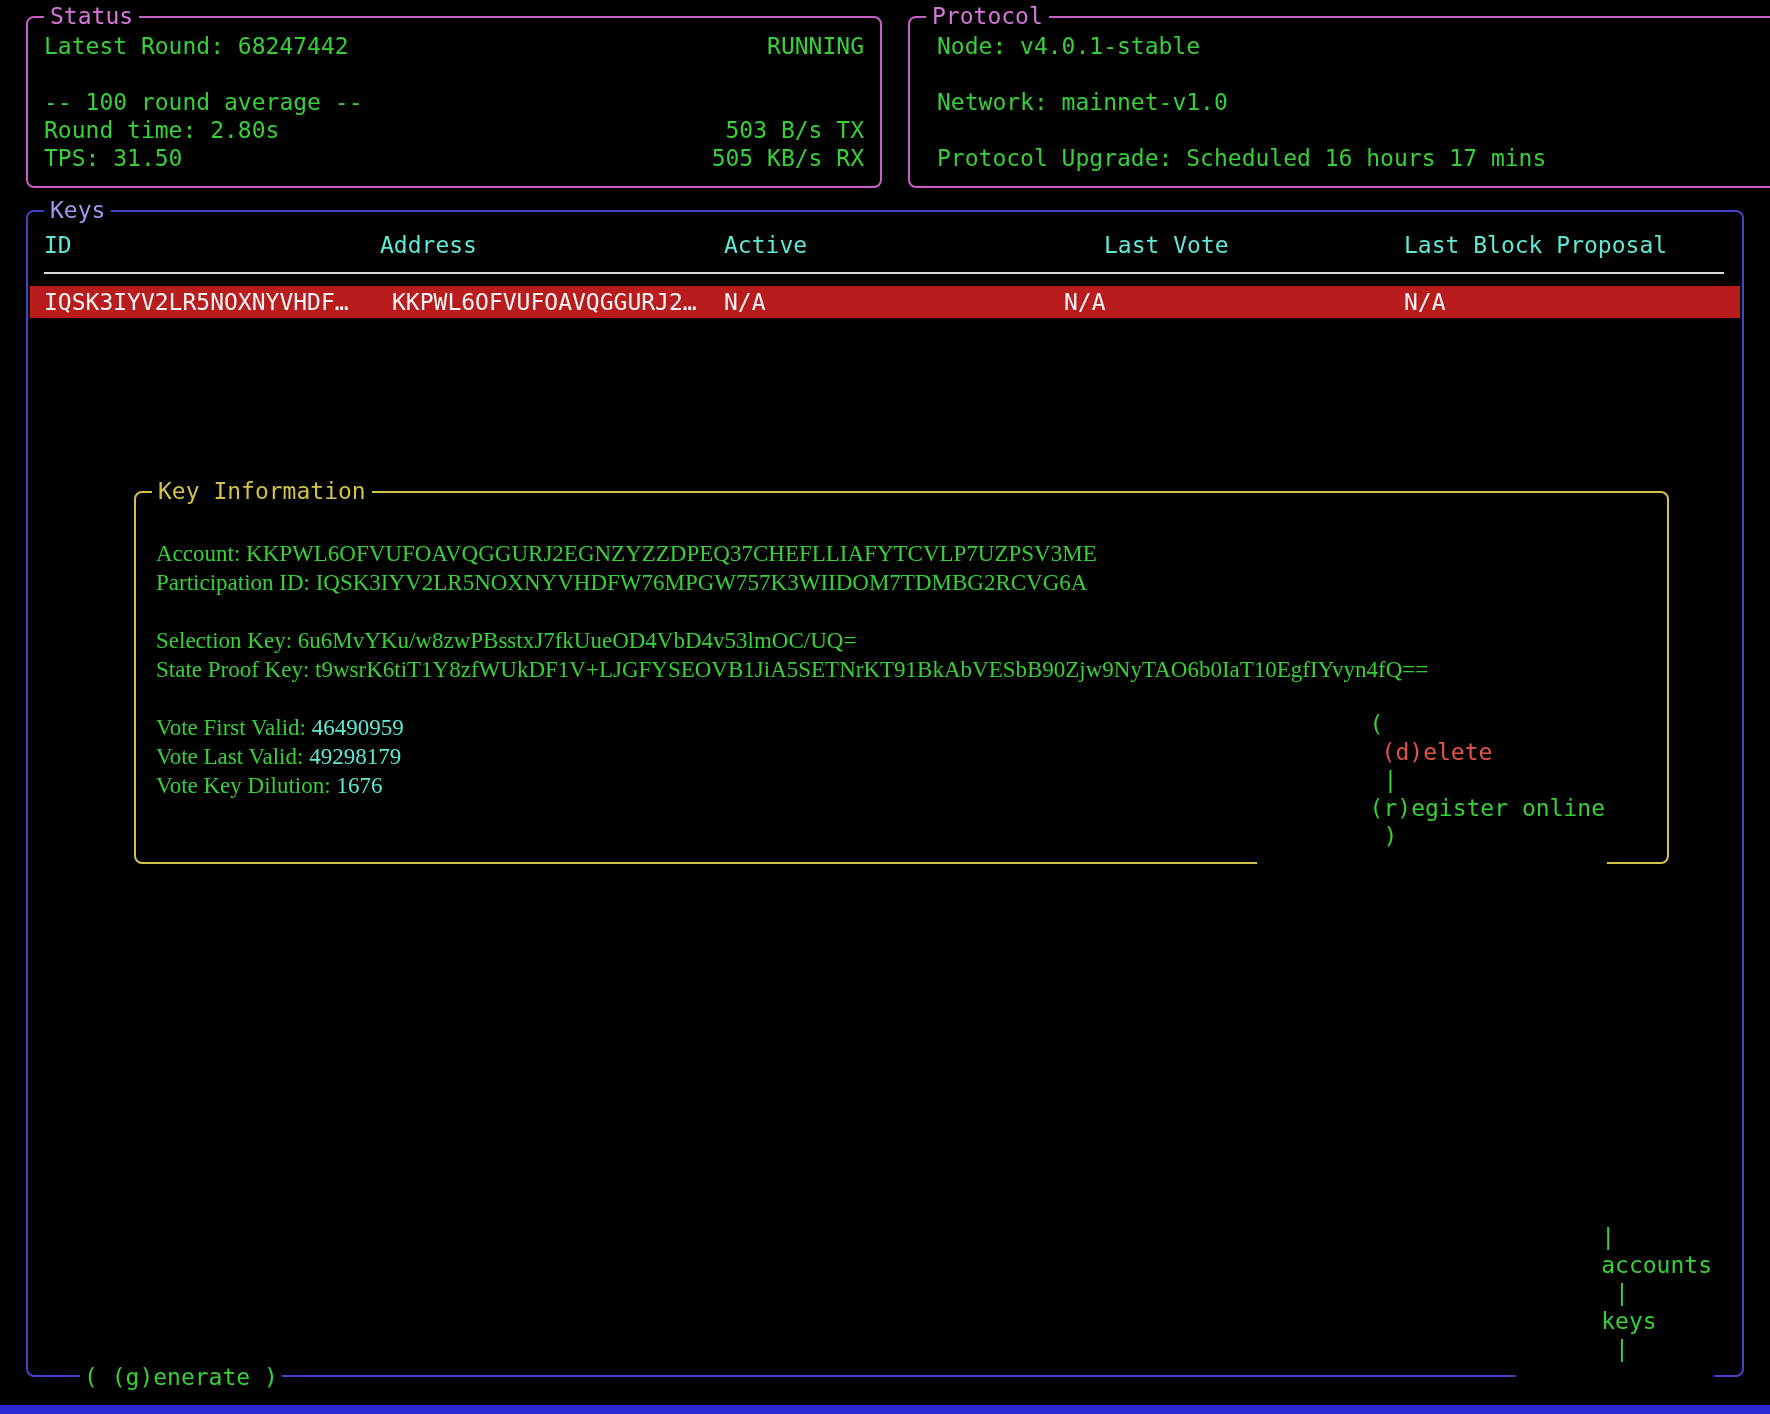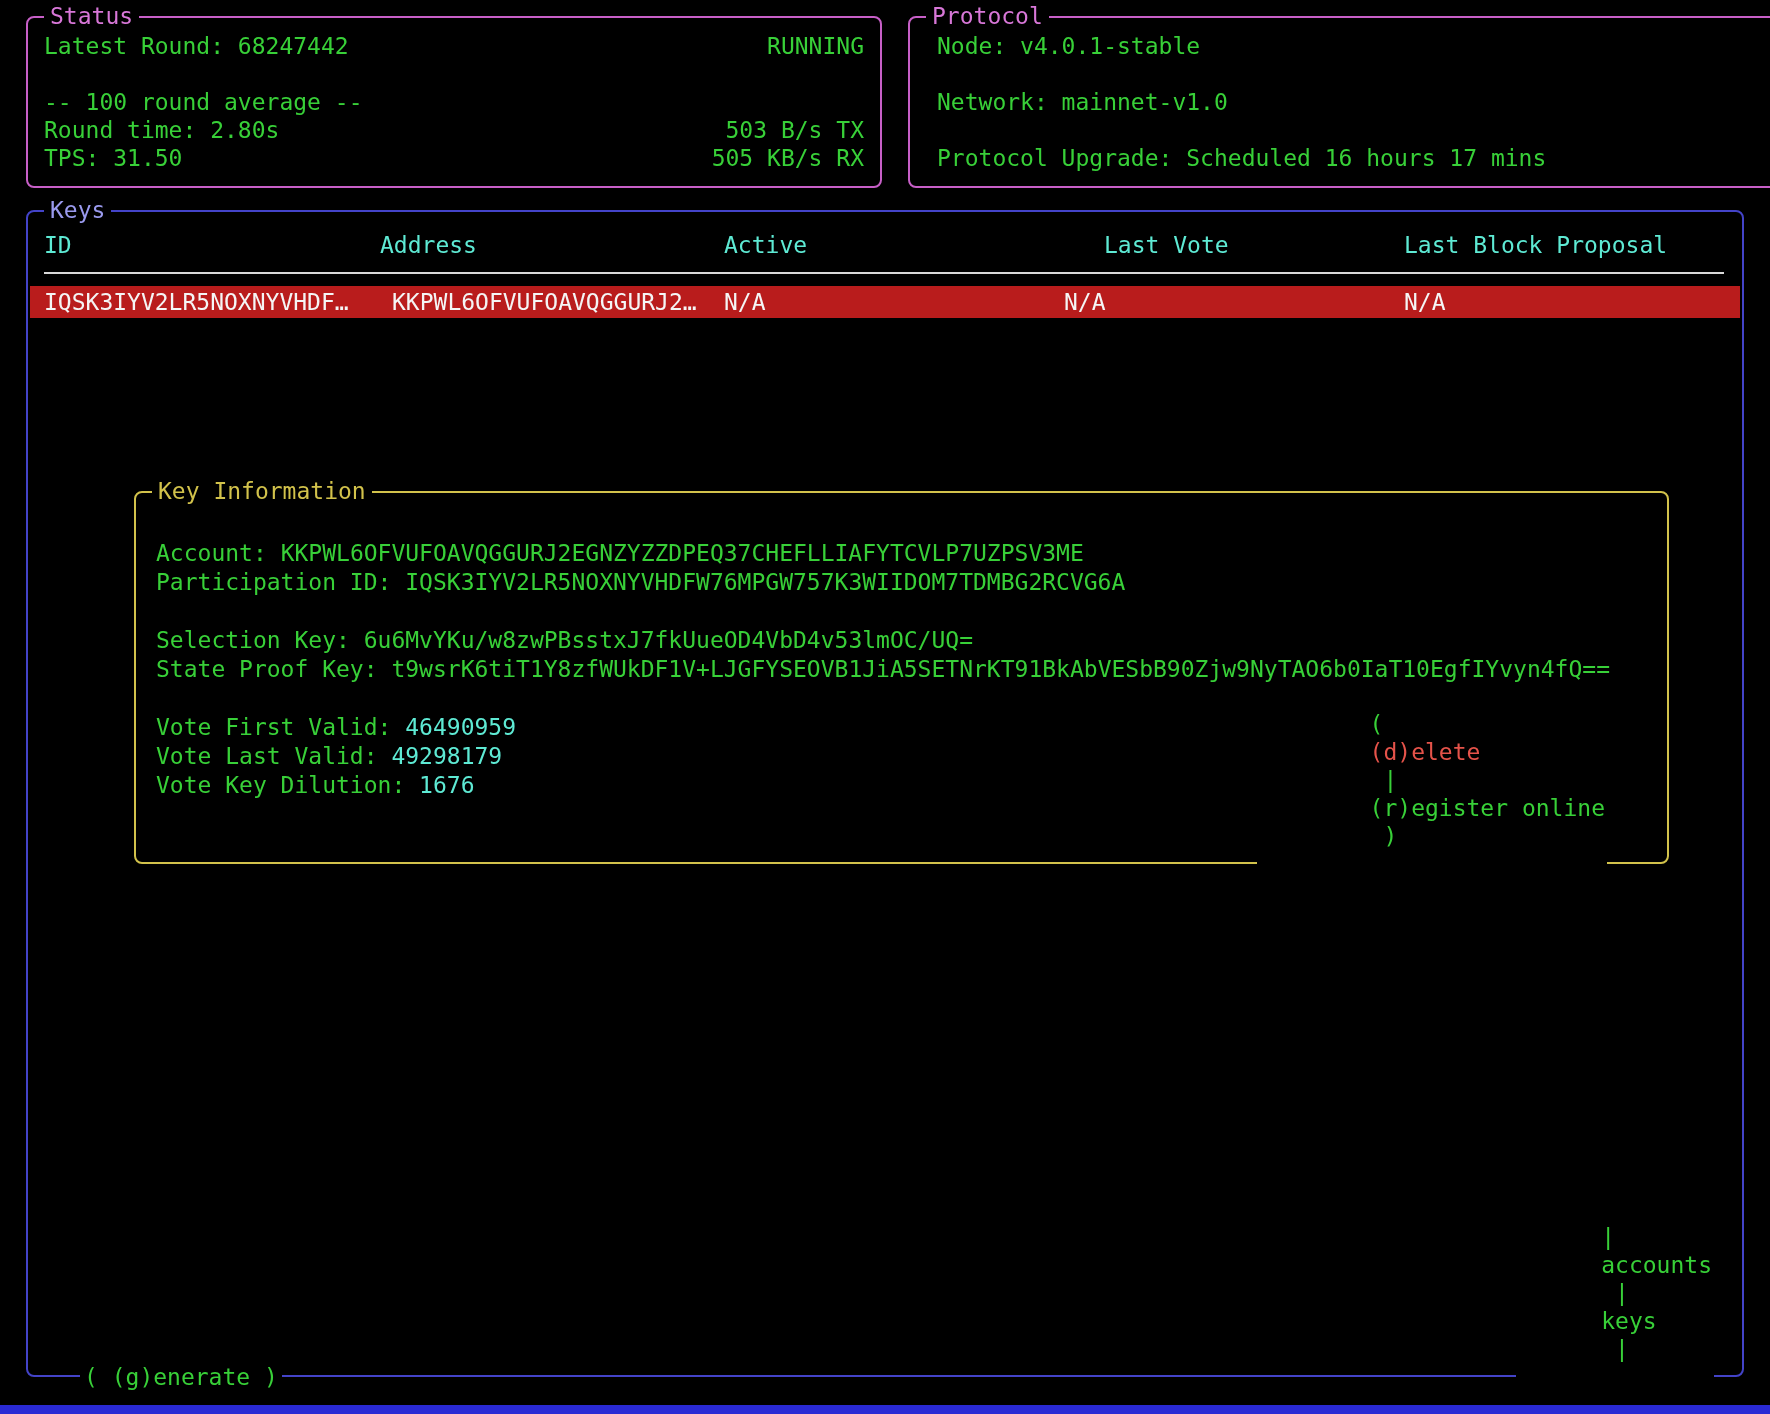--- a/index.html
+++ b/index.html
@@ -40,31 +40,31 @@
     position:absolute; top:74px; left:2px; right:2px; height:32px;
     background:#b91c1c; color:#f5f5f5; line-height:32px;
   }
   .sel-row .cell { position:absolute; white-space:pre; }
   .sel-row .c1 { left:14px; } .sel-row .c2 { left:350px;margin-left:12px; } .sel-row .c3 { left:694px; }
   .sel-row .c4 { left:1034px; } .sel-row .c5 { left:1374px; }
 
   
   .keyinfo-box { left:106px; top:279px; width:1535px; height:373px; border-color:#d2c24b; }
   .keyinfo-box .box-title { color:#d2c24b; }
-  .keyinfo-content { padding:46px 0 0 20px; }
+  .keyinfo-content { padding:46px 0 0 20px;font-family:Liberation Serif, serif; }
   .line { height:29px; line-height:29px; white-space:nowrap; }
   .lbl { color:#38d038; }
   .val-green { color:#38d038; }
   .val-blue { color:#5eead4; }
 
   .keyinfo-actions {
     position:absolute; bottom:-16px; right:60px;
     background:#000; padding:0 2px; line-height:28px; white-space:pre;
   }
-  .act-red { color:#e5534a; }
+  .act-red { color:#e5534a;margin-left:12px; }
   .act-green { color:#38d038; }
 
   .keys-footer-left {
     position:absolute; bottom:-16px; left:52px;
     background:#000; padding:0 4px; line-height:28px; white-space:pre; color:#38d038;
   }
   .keys-footer-right {
     position:absolute; bottom:-16px; right:28px;
     background:#000; padding:0 2px; line-height:28px; white-space:pre; color:#38d038;
   }

